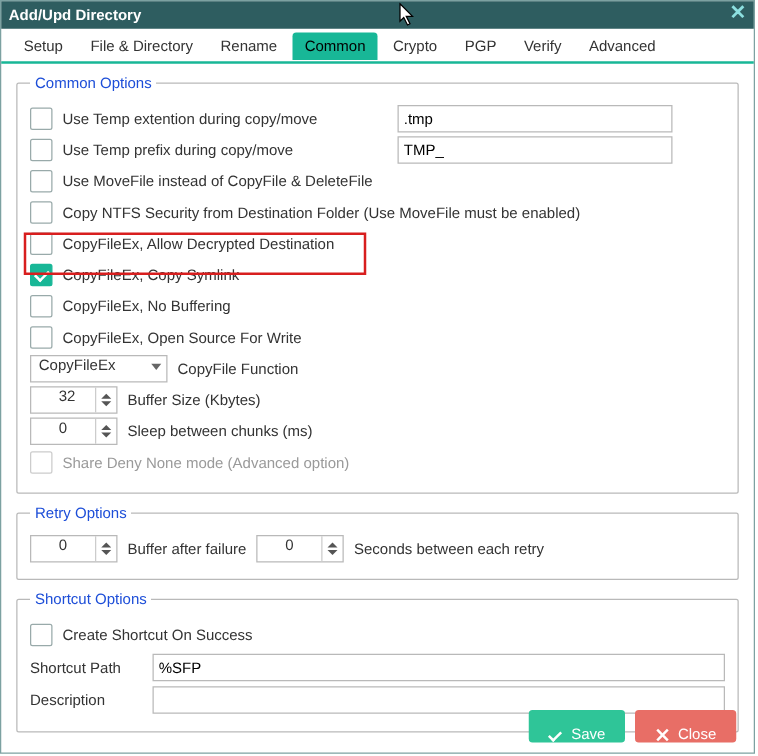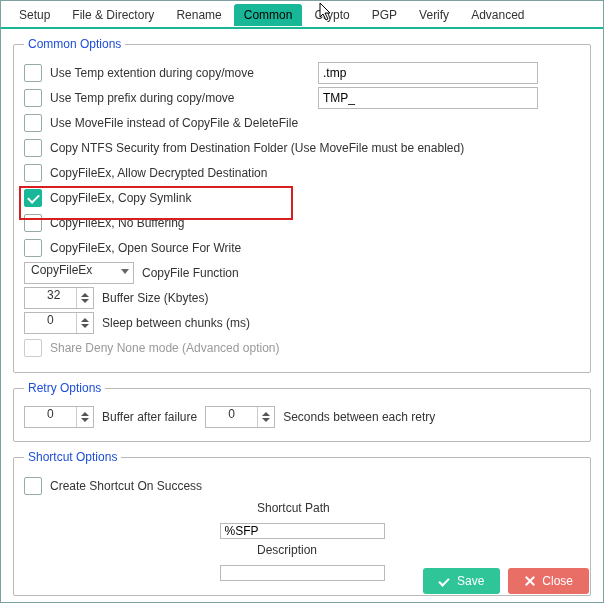--- a/index.html
+++ b/index.html
@@ -182,45 +182,49 @@
   }
   .btn {
     height: 26px;
     border: none;
     border-radius: 3px;
     padding: 0 16px;
     font-size: 12px;
     font-family: inherit;
     color: #fff;
     display: inline-flex;
-    align-items: center;
+    align-items: flex-end;
     gap: 6px;
     cursor: pointer;
   }
   .btn.save { background: #2fc598; }
   .btn.close { background: #e86e66; }
   .btn .ic { display:inline-block; width:12px; height:12px; position:relative; }
   .btn.save .ic::after{
     content:""; position:absolute; left:0; top:3px;
     width:8px; height:4px; border-left:2px solid #fff; border-bottom:2px solid #fff;
     transform: rotate(-45deg);
   }
   .btn.close .ic::before, .btn.close .ic::after{
     content:""; position:absolute; left:5px; top:0; width:2px; height:12px; background:#fff;
   }
   .btn.close .ic::before{ transform: rotate(45deg);}
   .btn.close .ic::after{ transform: rotate(-45deg);}
-  .form-row { display:flex; align-items:center; gap:8px; margin:4px 0;flex-direction:column;}
+  .form-row { display:flex; align-items:center; gap:8px; margin:4px 0;}
   .form-row .flabel { width: 90px; }
 </style>
 </head>
 <body>
 
 <div class="window">
 
+  <div class="titlebar">
+    <span>Add/Upd Directory</span>
+    <span class="close-x">✕</span>
+  </div>
 
   <svg class="cursor" viewBox="0 0 16 20">
     <path d="M1 1 L1 15 L4 12 L7 18 L9 17 L6 11 L11 11 Z" fill="#fff" stroke="#000" stroke-width="1"></path>
   </svg>
 
   <div class="tabstrip">
     <div class="tab">Setup</div>
     <div class="tab">File &amp; Directory</div>
     <div class="tab">Rename</div>
     <div class="tab active">Common</div>

